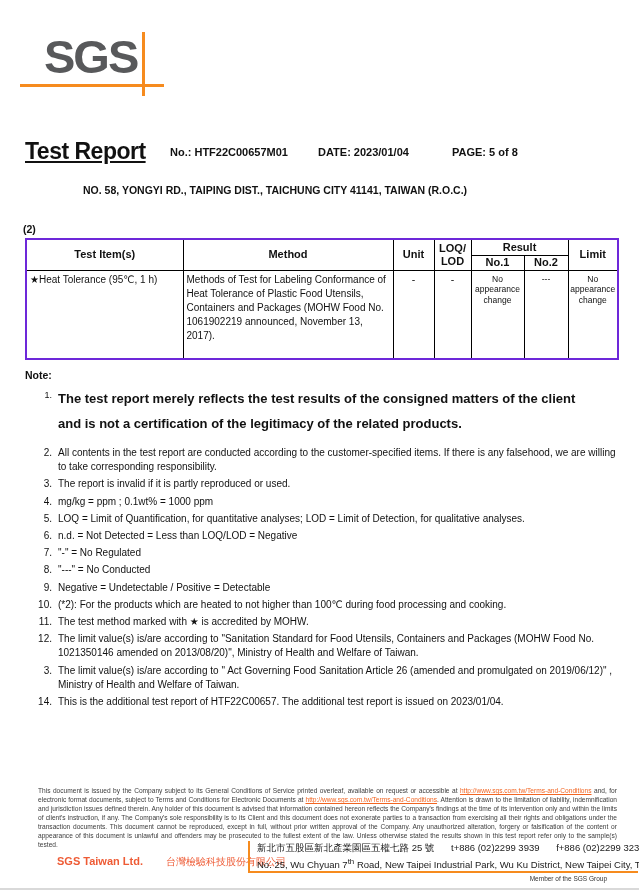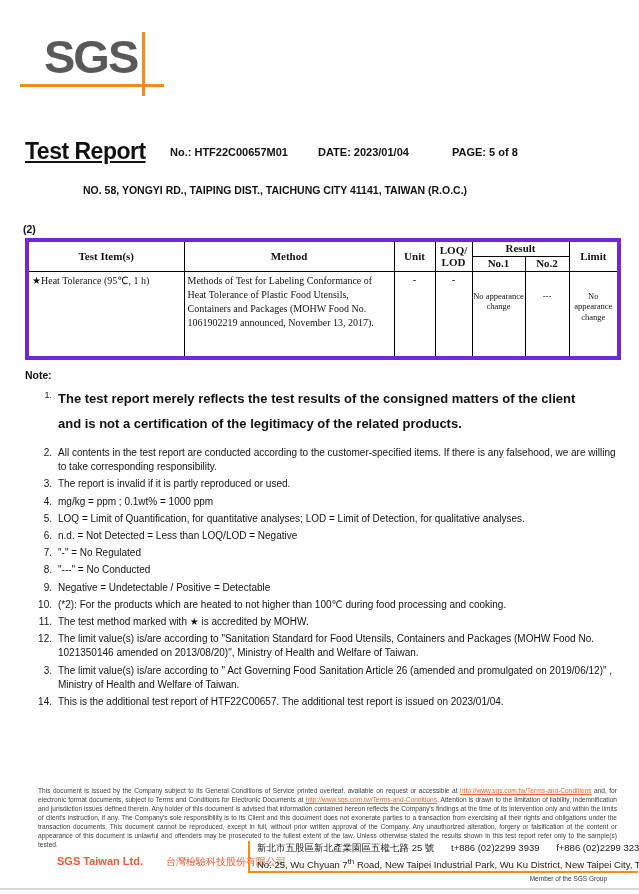--- a/index.html
+++ b/index.html
@@ -23,32 +23,31 @@
   .hdr-no   { left:170px; }
   .hdr-date { left:318px; }
   .hdr-page { left:452px; }
   .client-name    { position:absolute; left:25px; top:166px; font-size:10.5px; font-weight:700; }
   .client-address { position:absolute; left:35px; top:184px; font-size:10.5px; font-weight:700;margin-left:48px; }
   
   .section-label { position:absolute; left:23px; top:223px; font-size:10.5px; font-weight:700; }
   .results-table {
     position:absolute; left:25px; top:238px; width:592px;
     border-collapse:collapse; table-layout:fixed;
-    border:4px solid #6d28d9;
-    font-family:Liberation Serif, serif;
+    border:2px solid #6d28d9;
   }
   .results-table th, .results-table td { border:1.5px solid #000; }
   .results-table th { font-size:11px; font-weight:700; text-align:center; vertical-align:middle; line-height:1.15; }
   .results-table tr.hrow1 { height:16px; }
   .results-table tr.hrow2 { height:15px; }
   .results-table tr.drow  { height:87px; }
   .results-table td { vertical-align:top; }
   td.cell-left  { text-align:left; font-size:10px; line-height:14.2px; padding:2px 4px 14px 3px; }
   td.cell-dash  { text-align:center; font-size:10.5px; padding-top:2px; }
-  td.cell-small { text-align:center; font-size:8.5px; line-height:10.5px; padding-top:19px; }
+  td.cell-small { text-align:center; font-size:8.5px; line-height:10.5px; padding-top:3px; }
   
   .notes { position:absolute; left:25px; top:369px; width:592px; }
   .notes-label { font-size:10.5px; font-weight:700; margin-bottom:5px; }
   .note-item { display:flex; align-items:flex-start; margin-bottom:3px; }
   .note-num { flex:0 0 33px; text-align:right; padding-right:6px; font-size:10px; line-height:14.2px; }
   .note-text { flex:1; font-size:10px; line-height:14.2px; }
   .note-item.big { margin-bottom:10px; margin-top:2px; }
   .note-item.big .note-num { font-size:9px; line-height:14px; padding-top:2px; }
   .note-item.big .note-text { font-size:13px; font-weight:700; line-height:25px; max-width:522px; }
   

